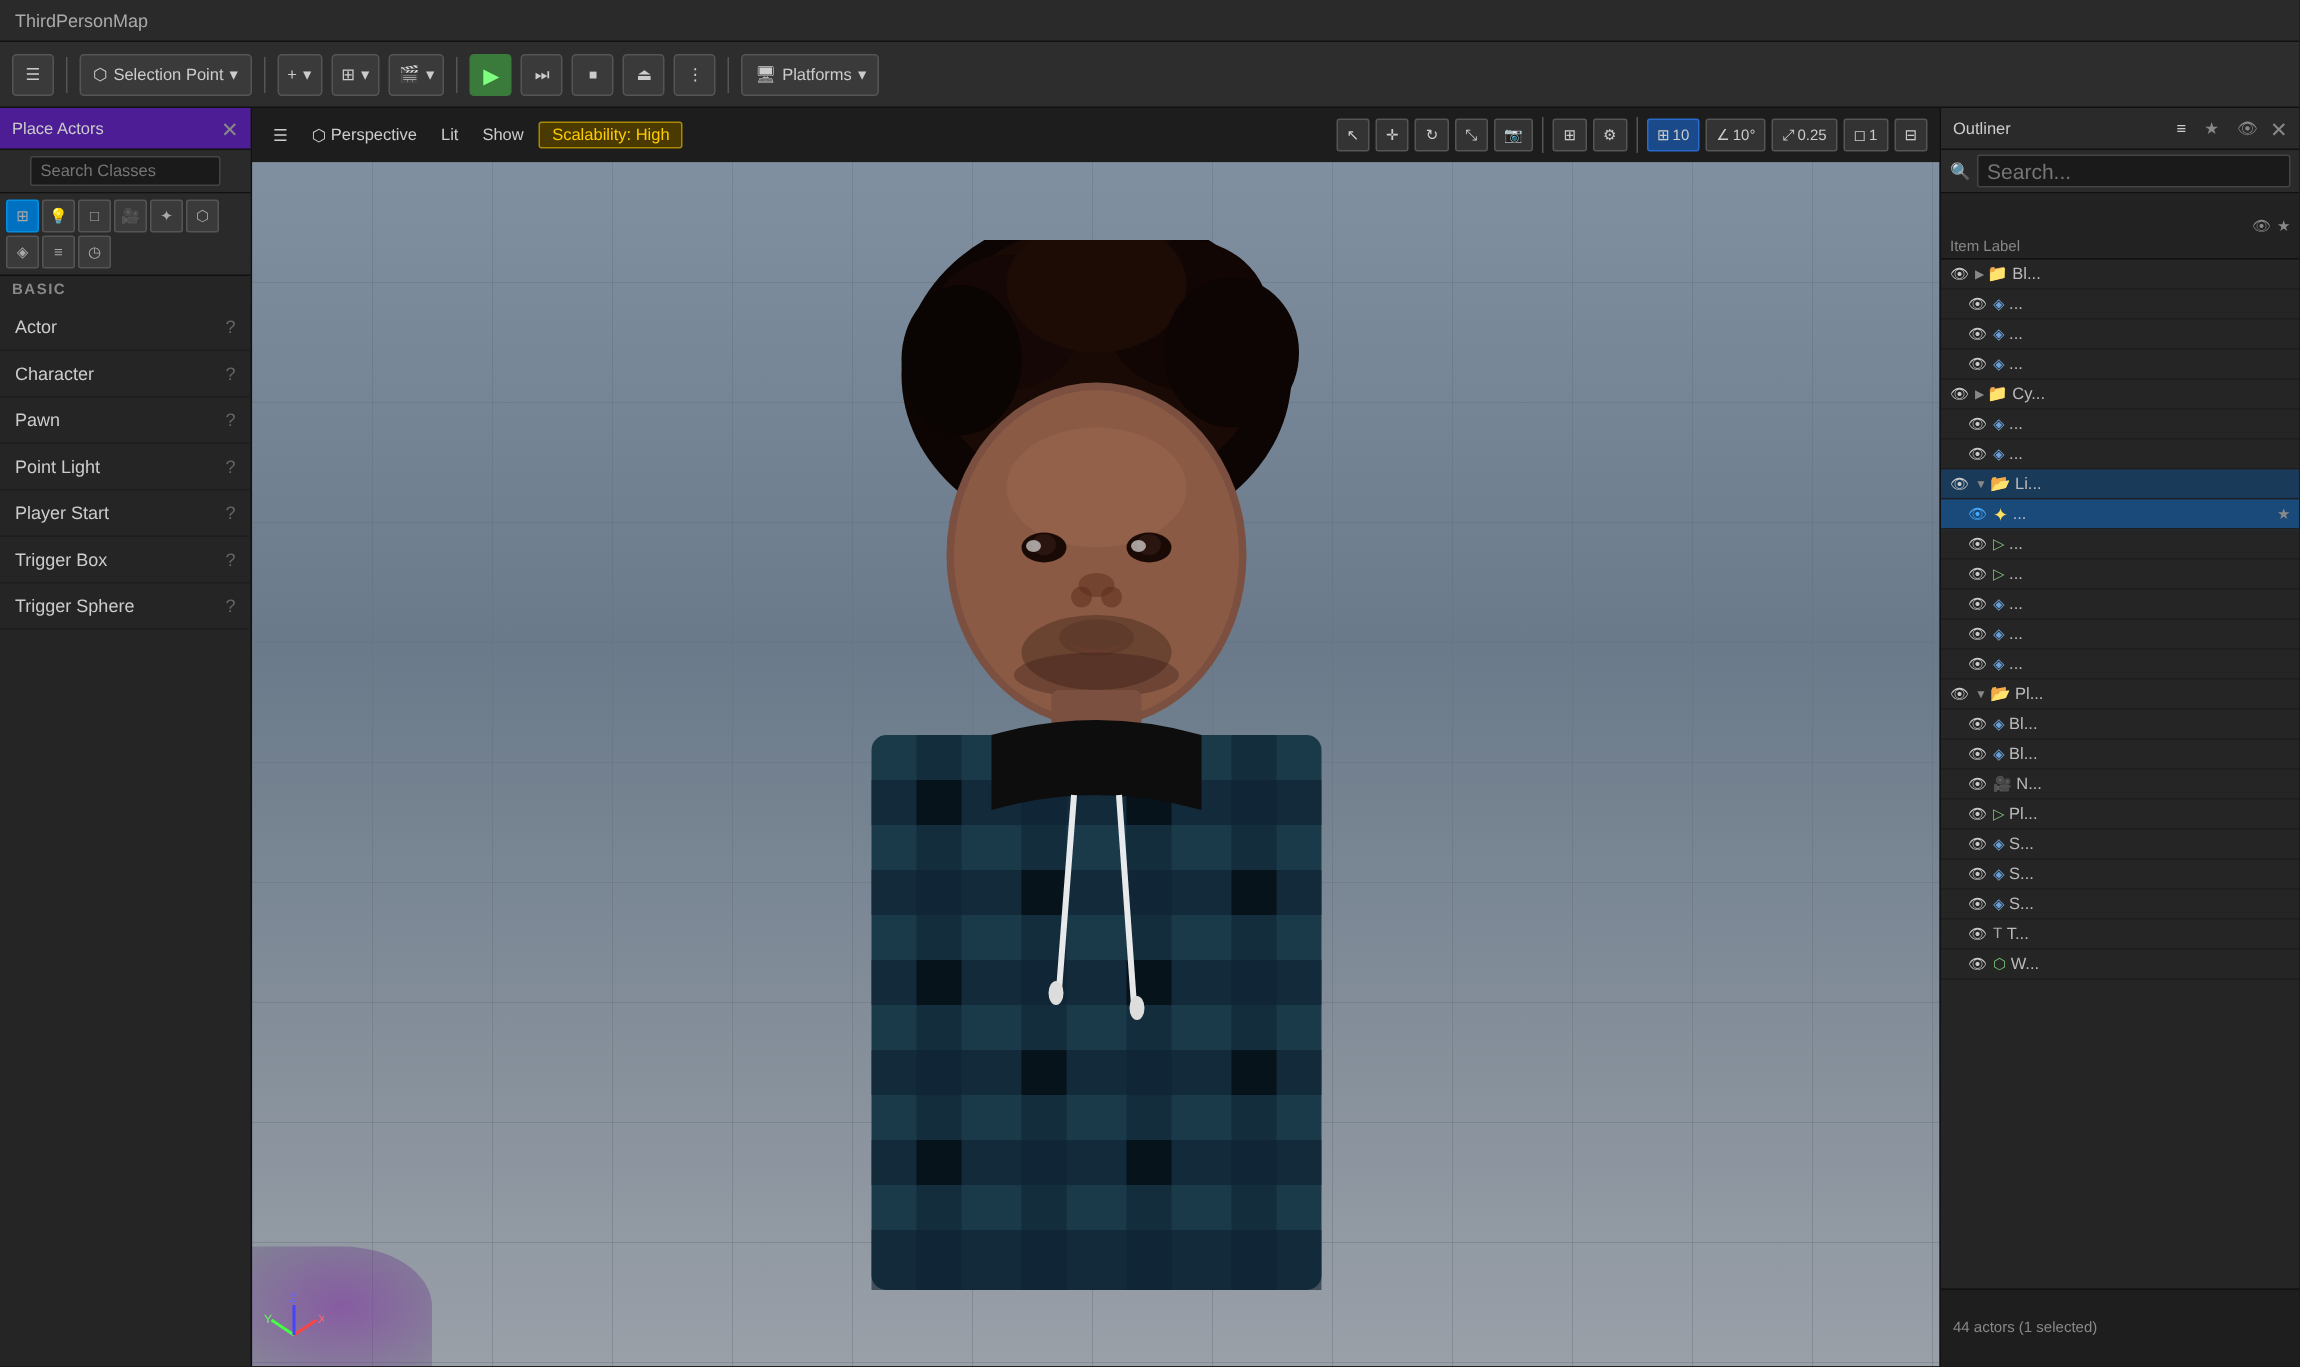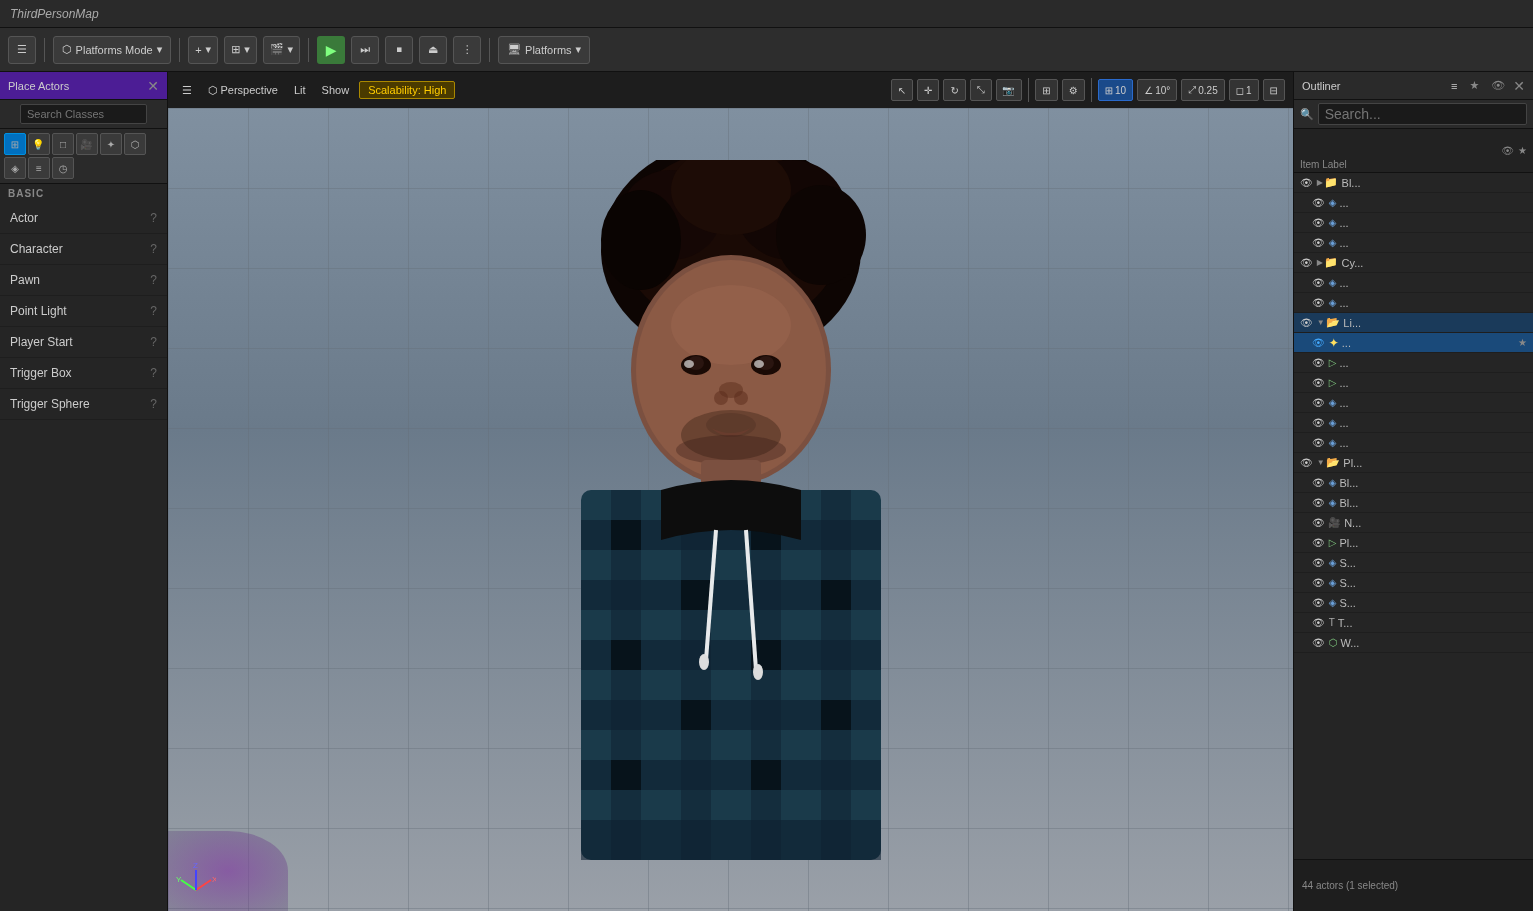--- a/index.html
+++ b/index.html
@@ -18,21 +18,21 @@
     
     #title-bar {
       height: 28px;
       background: #2a2a2a;
       display: flex;
       align-items: center;
       padding: 0 10px;
       flex-shrink: 0;
       border-bottom: 1px solid #111;
     }
-    #title-bar span { color: #aaa; font-size: 12px; font-style: italic; }
+    #title-bar span { color: #aaa; font-size: 12px; }
 
     
     #toolbar {
       height: 44px;
       background: #2d2d2d;
       display: flex;
       align-items: center;
       padding: 0 8px;
       gap: 6px;
       flex-shrink: 0;
@@ -359,21 +359,21 @@
   <span>ThirdPersonMap</span>
 </div>
 
 <div id="toolbar">
 
   <div class="toolbar-btn icon-only">☰</div>
   <div class="toolbar-separator"></div>
 
   <div class="toolbar-btn">
     <span>⬡</span>
-    <span>Platforms Mode</span>
+    <span>Selection Point</span>
     <span>▾</span>
   </div>
 
   <div class="toolbar-separator"></div>
 
   <div class="toolbar-btn icon-only">
     <span>+</span>
     <span>▾</span>
   </div>
   <div class="toolbar-btn icon-only">

